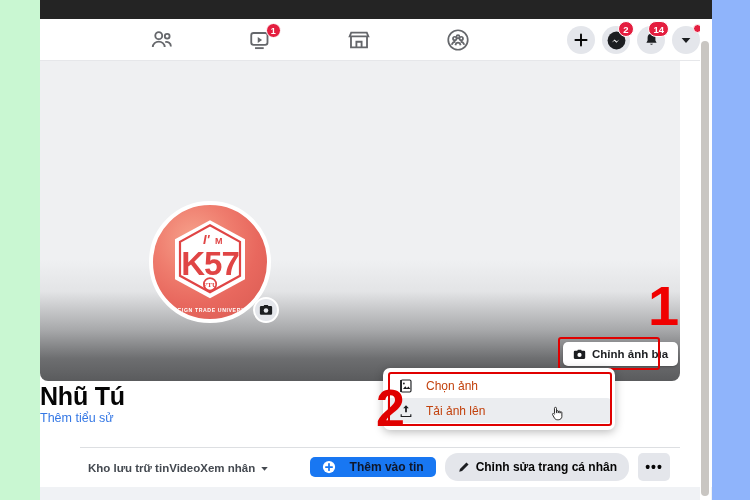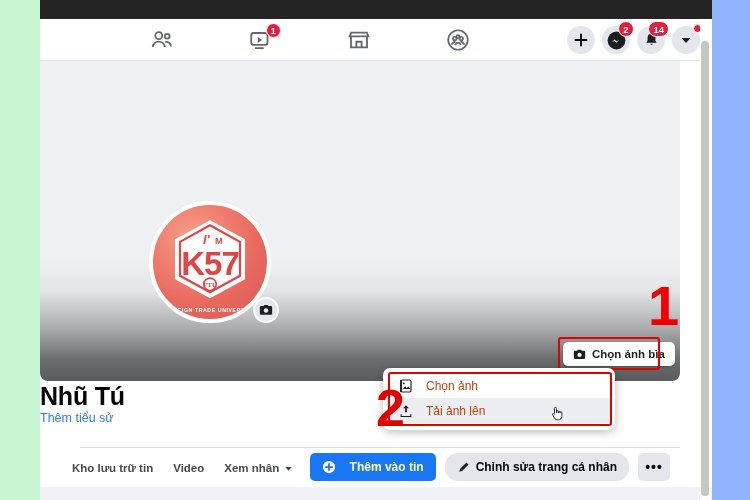--- a/index.html
+++ b/index.html
@@ -176,35 +176,35 @@
   }
   .pfname { font-size: 25px; font-weight: bold; color: #050505; letter-spacing: -.2px; }
   .pfbio { font-size: 12.5px; color: #3578e5; font-weight: 500; }
 
   
   .bot-divider {
     position: absolute; left: 40px; top: 447px; width: 600px; height: 1px;
     background: #dddfe2;
   }
   .tabs {
-    position: absolute; left: 32px; top: 453px; height: 30px;
-    display: flex; align-items: center; gap: 20px;
+    position: absolute; left: 48px; top: 453px; height: 30px;
+    display: flex; align-items: center; 
   }
   .tab {
     font-size: 11.5px; color: #444950; font-weight: 600;
     display: flex; align-items: center; gap: 5px;
   }
   .actions {
     position: absolute; right: 42px; top: 452px; height: 30px;
     display: flex; align-items: center; gap: 9px;
   }
   .btn-primary {
     display: flex; align-items: center; gap: 14px;
-    background: #1877f2; color: #fef9c3; border-radius: 5px;
-    height: 28px; padding: 0 12px; font-size: 12px; font-weight: bold;
+    background: #1877f2; color: #0f172a; border-radius: 5px;
+    height: 20px; padding: 0 12px; font-size: 12px; font-weight: bold;
   }
   .btn-grey {
     display: flex; align-items: center; gap: 6px;
     background: #e4e6eb; color: #050505; border-radius: 13px;
     height: 28px; padding: 0 12px; font-size: 12px; font-weight: bold;
   }
   .btn-dots {
     background: #e4e6eb; color: #050505; border-radius: 5px;
     height: 28px; width: 32px; font-size: 14px; font-weight: bold;
     display: flex; align-items: center; justify-content: center;
@@ -332,21 +332,21 @@
   <div class="cover-white-right"></div>
   <div class="cover"></div>
 
   <div class="cover-btn">
     <span>
       <svg width="13" height="13" viewBox="0 0 16 16" fill="#1c1e21">
         <path d="M6 2.2l-.8 1.3H2.4A1.4 1.4 0 001 4.9v7.2a1.4 1.4 0 001.4 1.4h11.2A1.4 1.4 0 0015 12.1V4.9a1.4 1.4 0 00-1.4-1.4h-2.8L10 2.2z"></path>
         <circle cx="8" cy="8.5" r="2.6" fill="#fff"></circle>
       </svg>
     </span>
-    <span>Chọn ảnh bìa</span>
+    <span>Chỉnh ảnh bìa</span>
   </div>
   <div class="anno-box-1"></div>
   <div class="marker-1">1</div>
 
   <div class="dropdown">
     <div class="menu-item">
       <span>
         <svg width="16" height="16" viewBox="0 0 18 18" fill="none" stroke="#1c1e21" stroke-width="1.3">
           <rect x="3.4" y="2.2" width="11.2" height="13.6" rx="1.4"></rect>
           <path d="M5.6 12.4l2.6-3 1.8 2 1.6-1.8 2.4 2.8z" fill="#1c1e21" stroke="none"></path>

